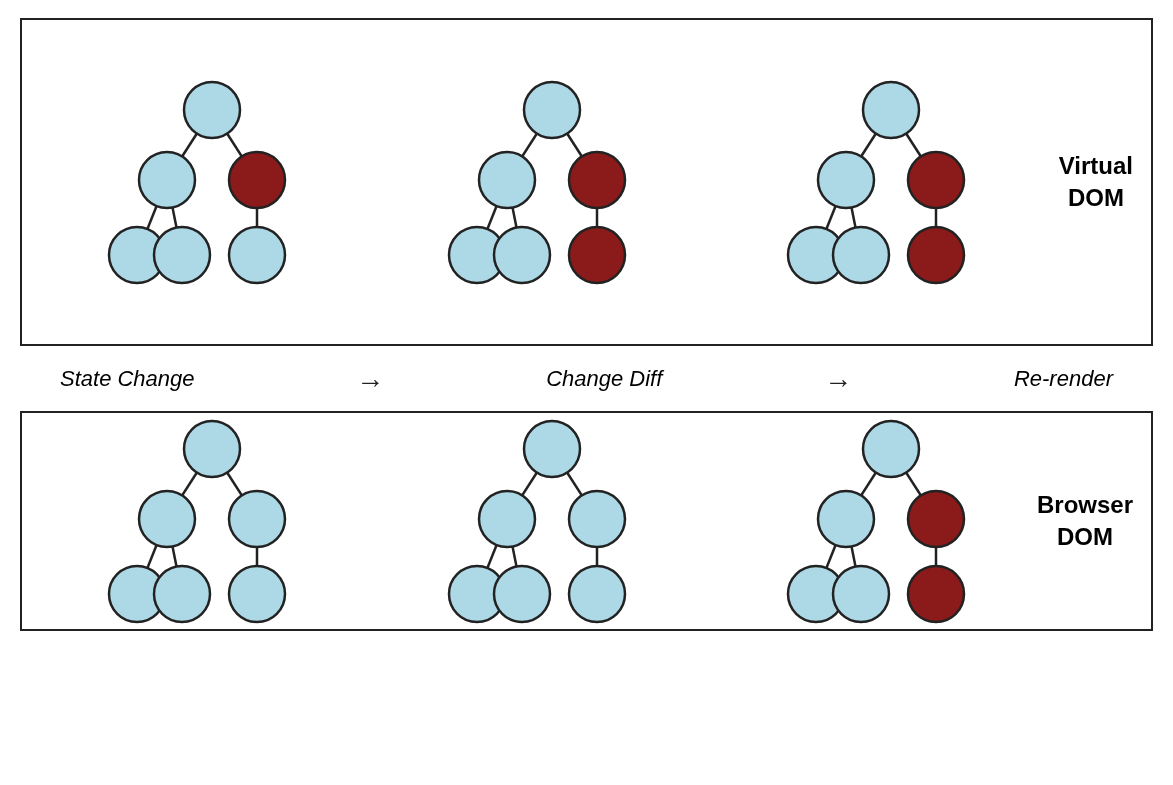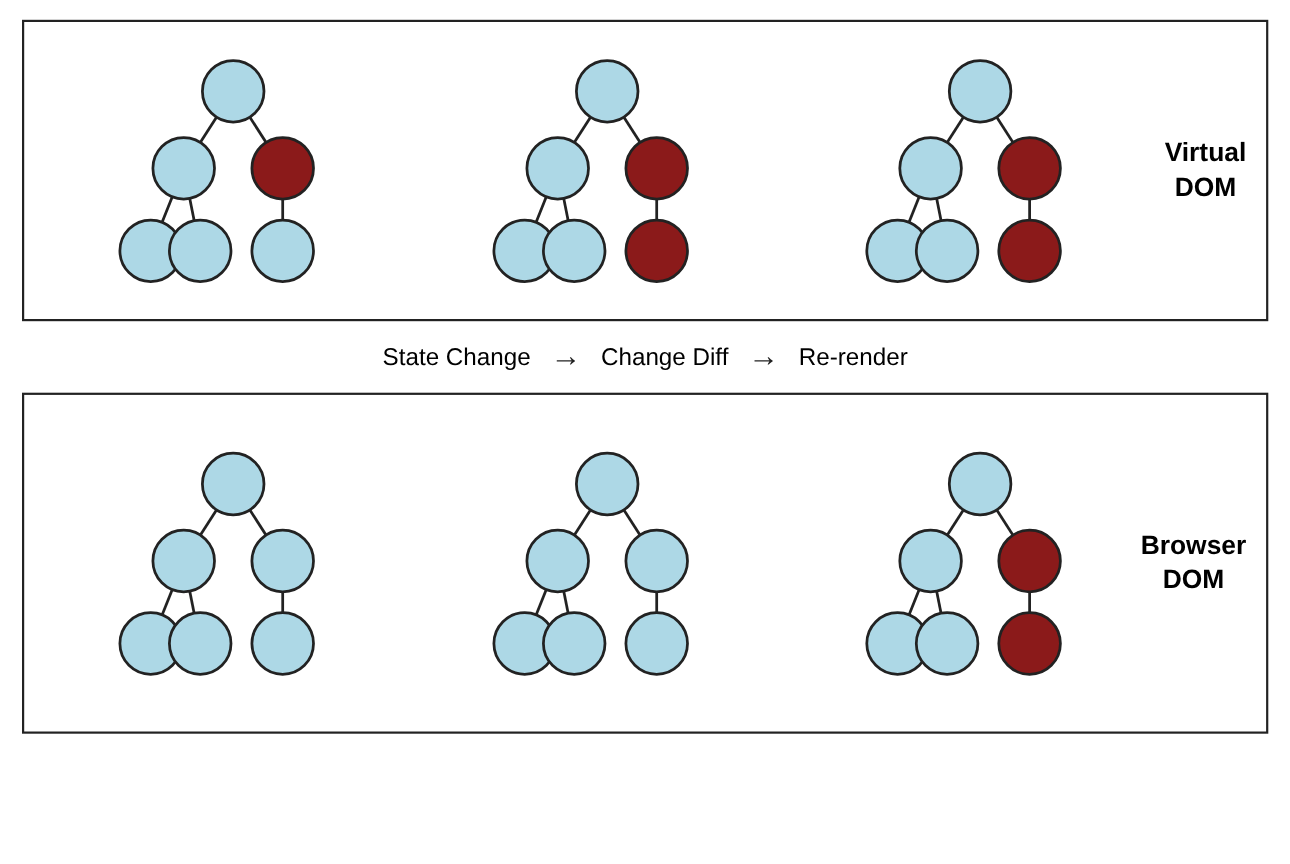--- a/index.html
+++ b/index.html
@@ -16,26 +16,26 @@
     }
 
     .section-box {
       border: 2px solid #222;
       width: 100%;
       position: relative;
       background: #fff;
     }
 
     .virtual-dom-box {
-      height: 274px;
+      height: 328px;
       margin-bottom: 0;
     }
 
     .browser-dom-box {
-      height: 310px;
+      height: 220px;
       margin-top: 0;
     }
 
     .label-area {
       position: absolute;
       right: 18px;
       top: 50%;
       transform: translateY(-50%);
       font-weight: bold;
       font-size: 22px;
@@ -61,24 +61,25 @@
 
     svg.tree-svg {
       overflow: visible;
     }
 
     
     .flow-row {
       display: flex;
       flex-direction: row;
       align-items: center;
-      justify-content: center;
+      justify-content: space-between;
       width: 100%;
       height: 65px;
       padding: 0 40px;
+      font-style: italic;
     }
 
     .flow-item {
       display: flex;
       align-items: center;
       font-size: 22px;
       font-family: Arial, Helvetica, sans-serif;
     }
 
     .flow-label {

